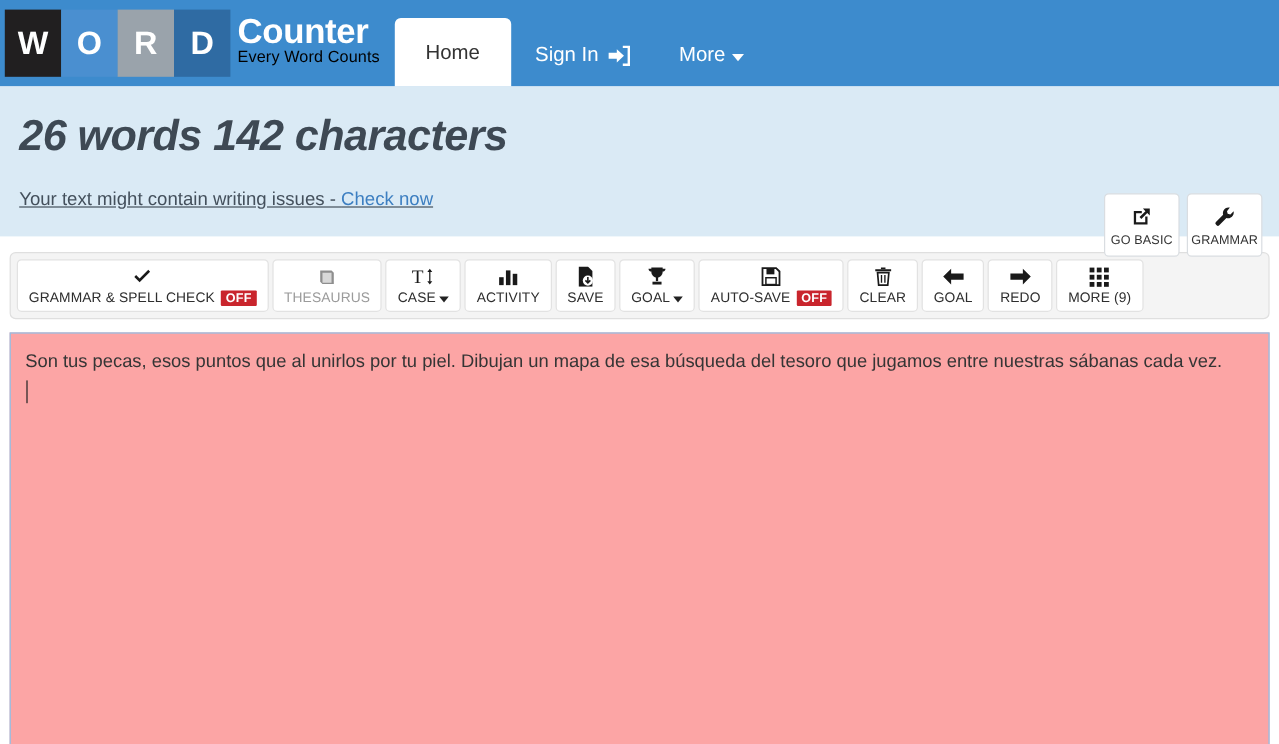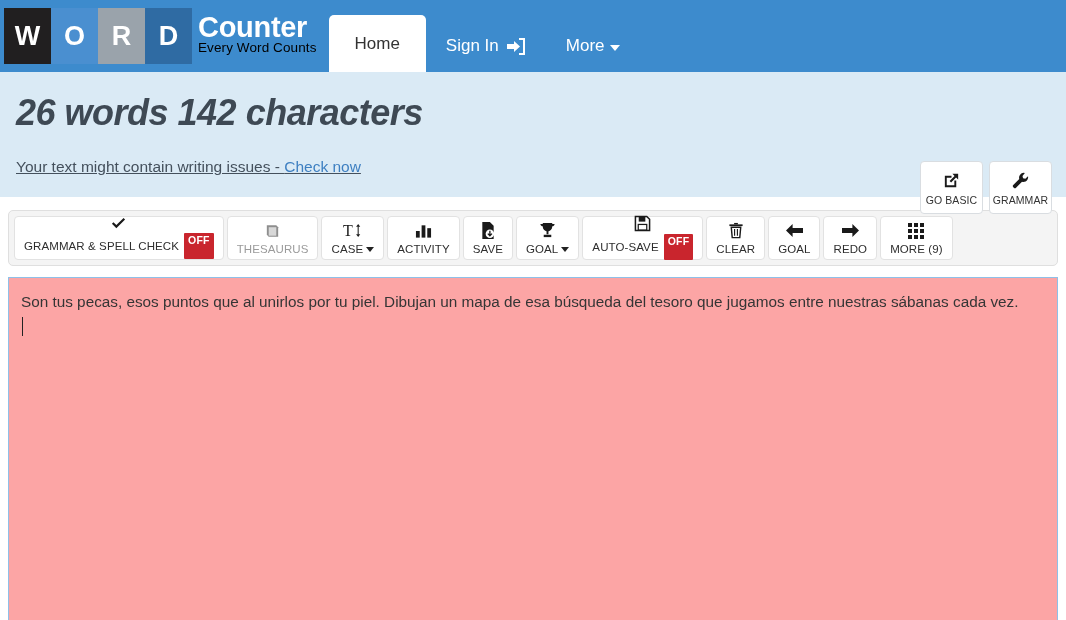--- a/index.html
+++ b/index.html
@@ -206,21 +206,21 @@
     display: flex;
     align-items: center;
   }
   .tb-btn.disabled .lbl { color: #9b9b9b; }
   .tb-btn.disabled .ico { color: #8e8e8e; }
   .badge-off {
     background: #c9252d;
     color: #ffffff;
     font-size: 10.5px;
     font-weight: bold;
-    padding: 1px 4px 13px 4px;
+    padding: 1px 4px 0 4px;
     margin-left: 5px;
     border-radius: 1px;
     letter-spacing: 0.2px;
   }
   .lbl .caret-sm {
     display: inline-block;
     width: 0; height: 0;
     border-left: 4.5px solid transparent;
     border-right: 4.5px solid transparent;
     border-top: 5.5px solid #222;

